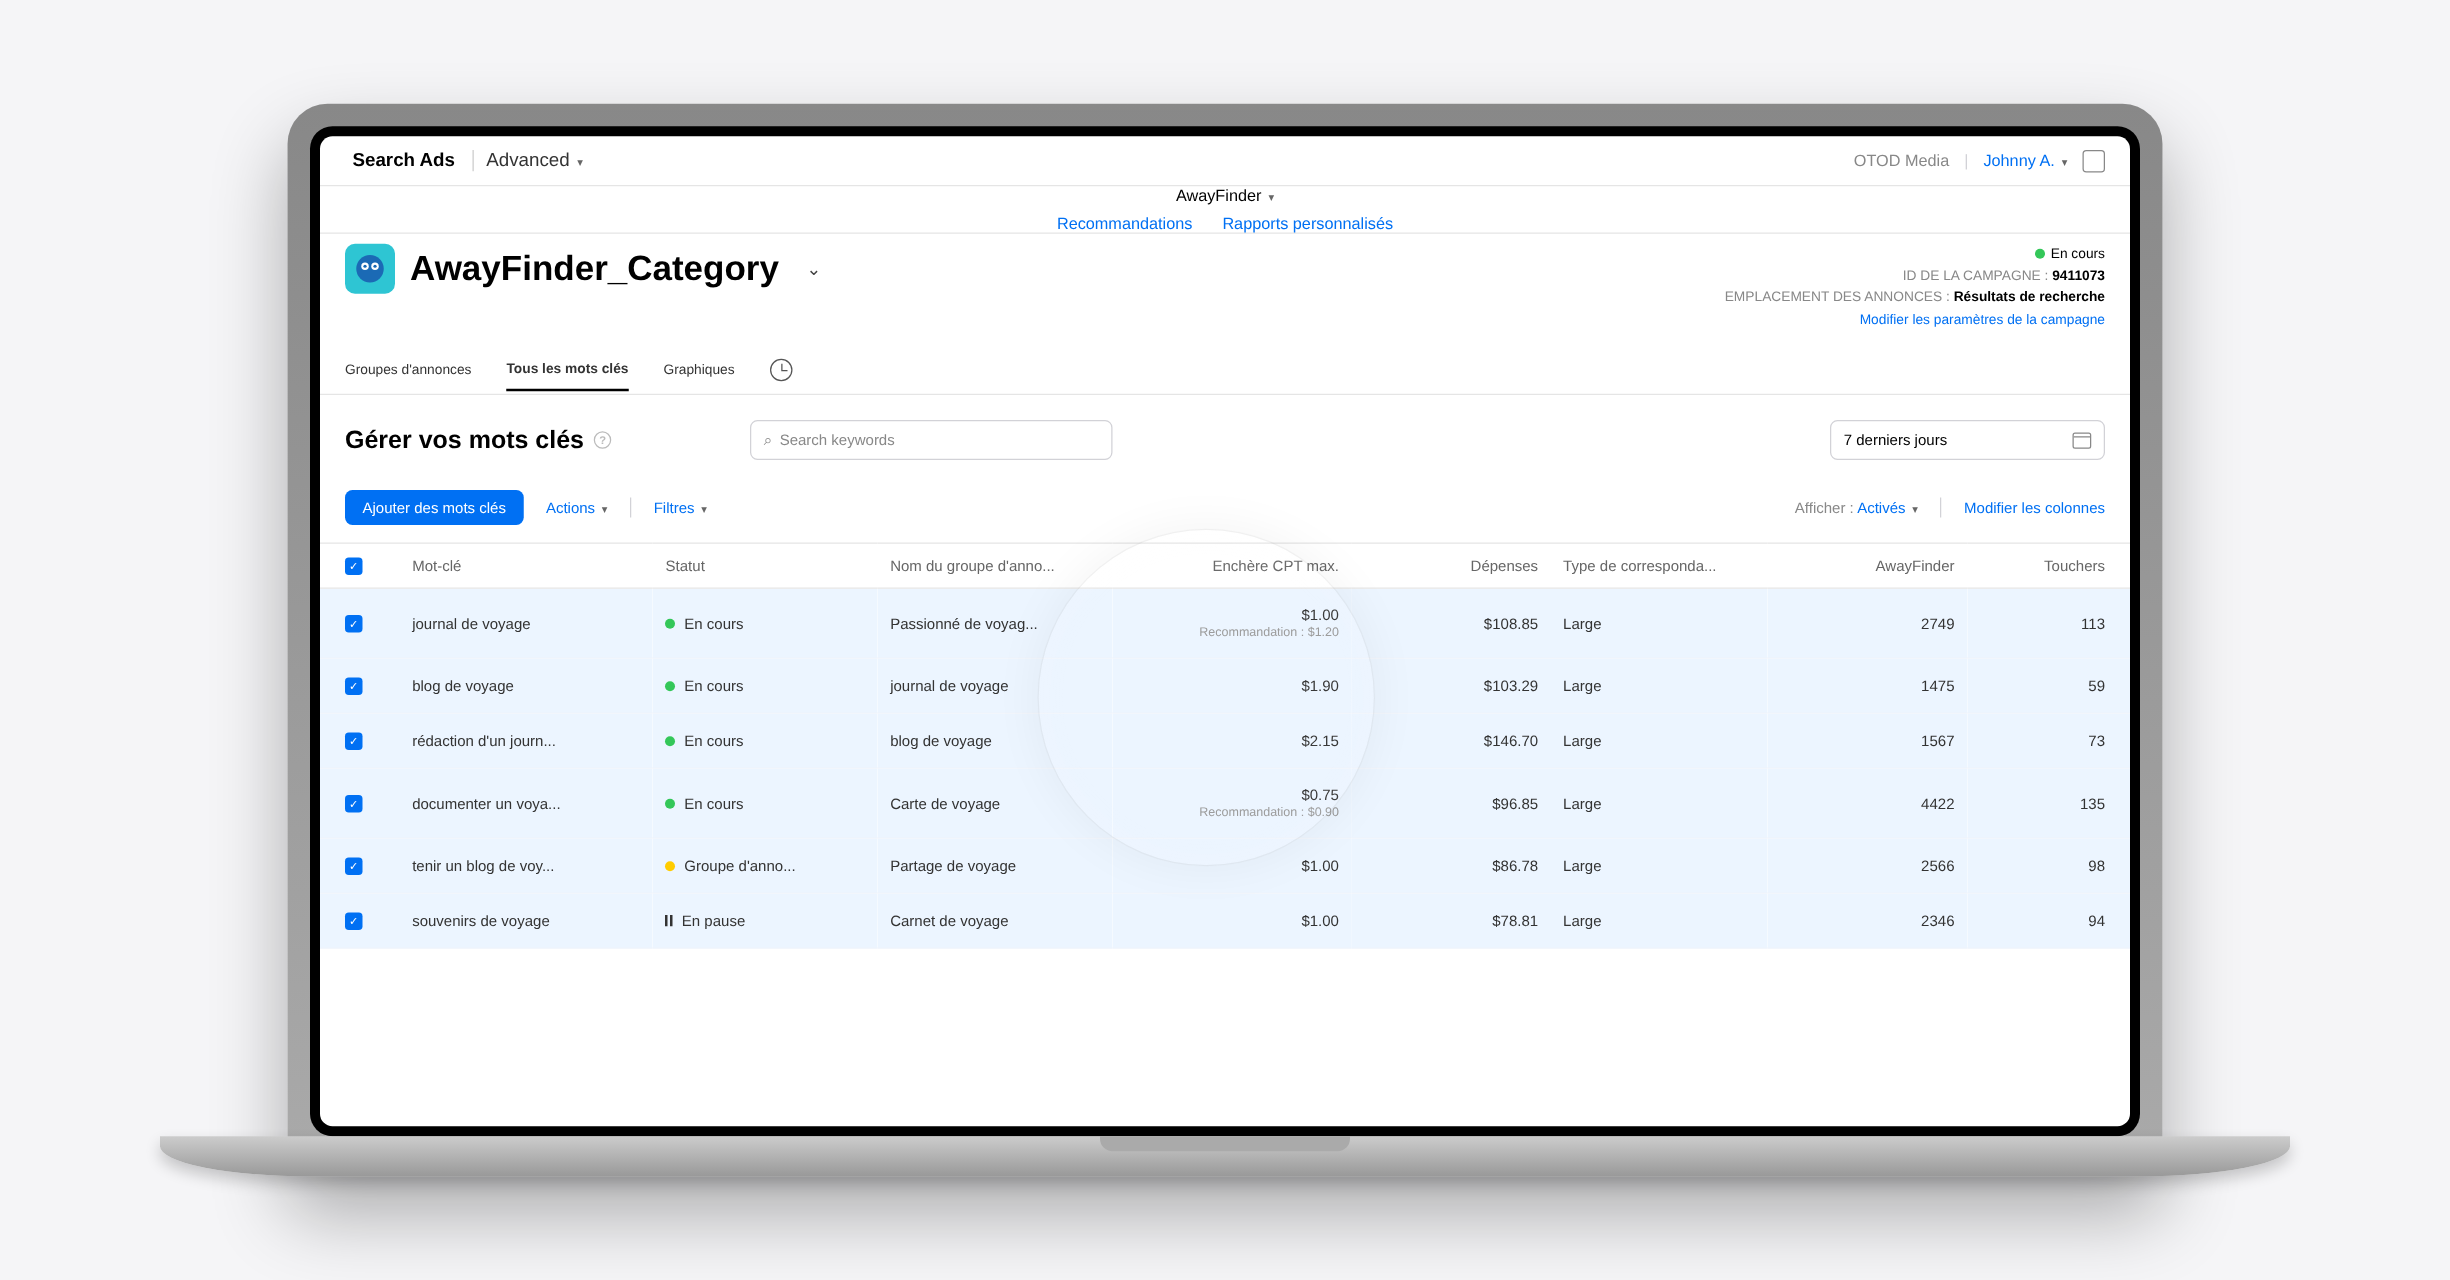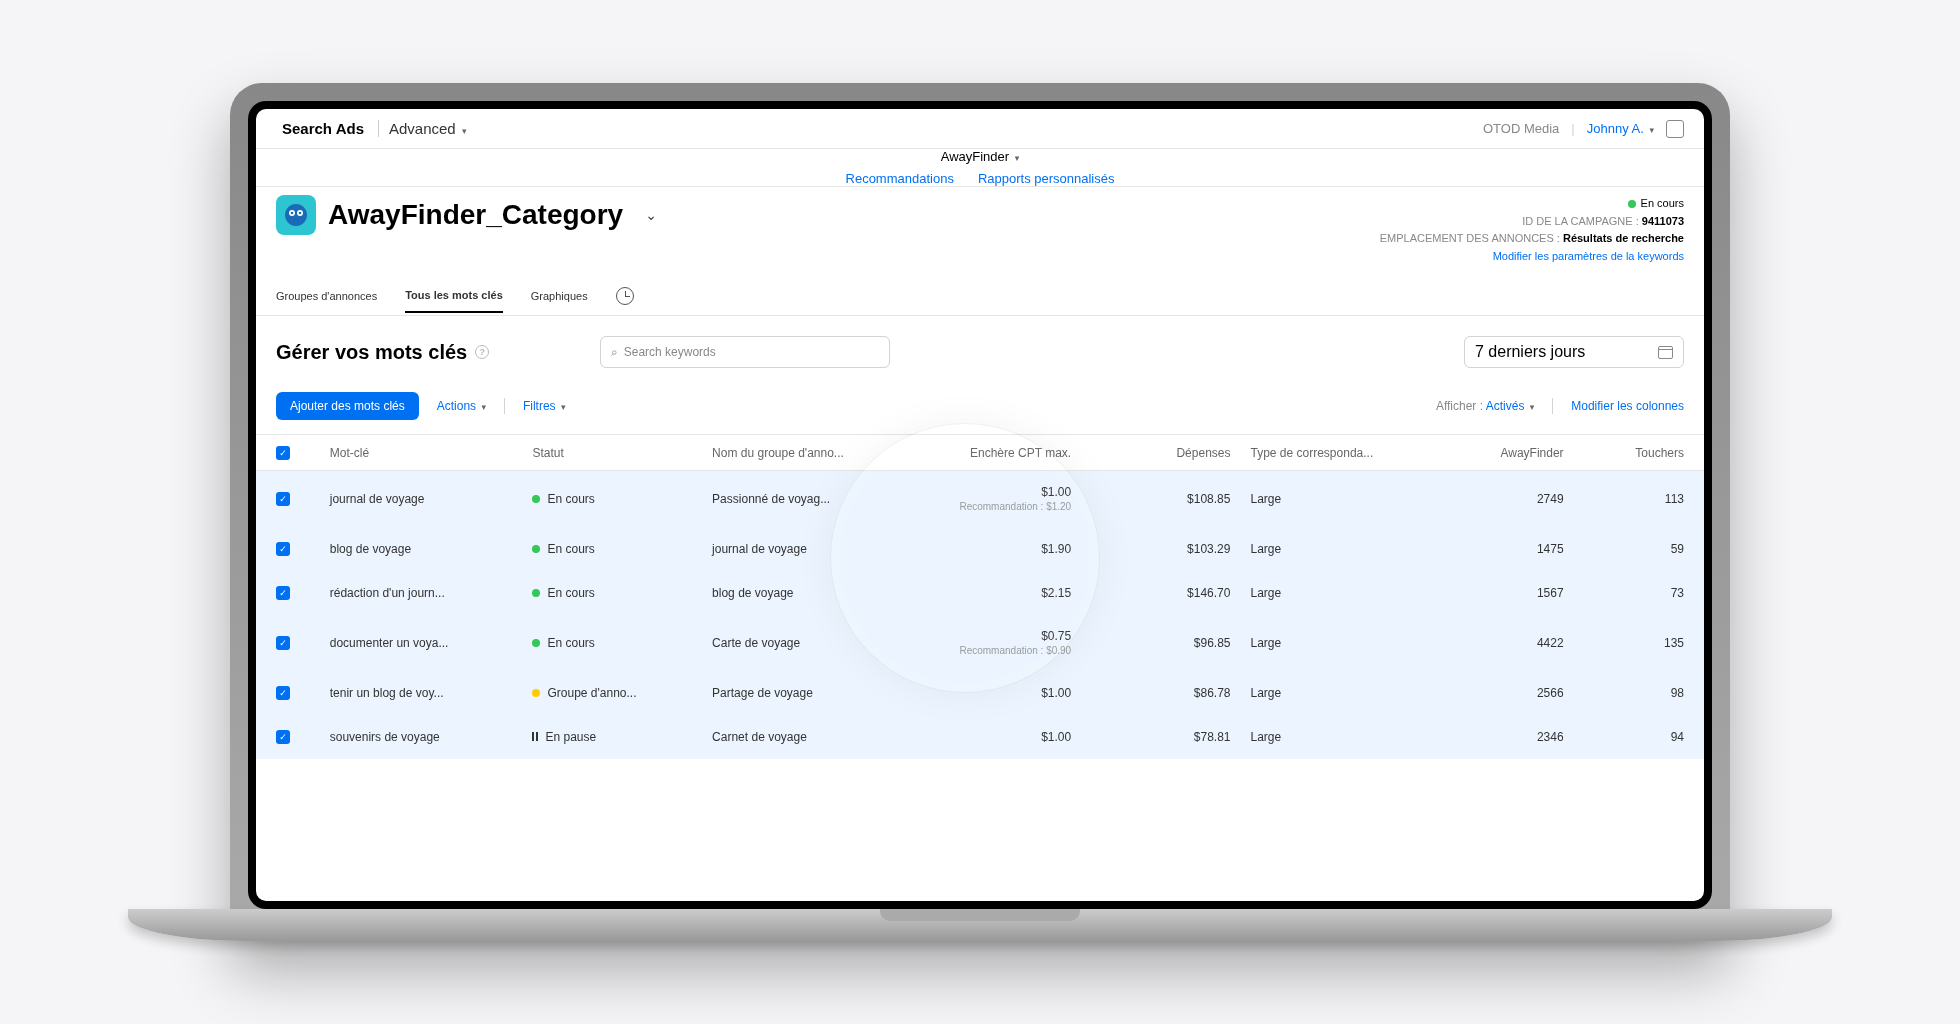--- a/index.html
+++ b/index.html
@@ -50,21 +50,21 @@
 .tabs-sub { display: flex; gap: 28px; padding: 14px 20px 0; border-bottom: 1px solid #e5e5e5; font-size: 13px; }
 .tab-sub { padding-bottom: 10px; cursor: pointer; color: #555; }
 .tab-sub.active { border-bottom: 2px solid #000; color: #000; }
 
 
 .manage-row { display: flex; align-items: center; padding: 20px 20px 10px; gap: 4px; }
 .manage-title { font-size: 20px; font-weight: 700; display: flex; align-items: center; gap: 8px; flex: 0 0 320px; }
 .help-icon { width: 14px; height: 14px; border: 1px solid #bbb; border-radius: 50%; font-size: 9px; color: #bbb; display: inline-flex; align-items: center; justify-content: center; }
 .search-box { flex: 0 0 290px; height: 32px; border: 1px solid #d2d2d7; border-radius: 6px; display: flex; align-items: center; padding: 0 10px; color: #888; font-size: 12px; gap: 6px; }
 .spacer { flex: 1; }
-.date-box { flex: 0 0 220px; height: 32px; border: 1px solid #d2d2d7; border-radius: 6px; display: flex; align-items: center; justify-content: space-between; padding: 0 10px; font-size: 16px; }
+.date-box { flex: 0 0 220px; height: 32px; border: 1px solid #d2d2d7; border-radius: 6px; display: flex; align-items: center; justify-content: space-between; padding: 0 10px; font-size: 12px; }
 .cal-icon { width: 15px; height: 13px; border: 1px solid #888; border-radius: 2px; position: relative; }
 .cal-icon::before { content: ""; position: absolute; top: 2px; left: 0; right: 0; height: 1px; background: #888; }
 
 
 .action-row { display: flex; align-items: center; padding: 14px 20px 14px; gap: 18px; font-size: 12px; }
 .btn-primary { background: #0070f3; color: #fff; border: none; border-radius: 6px; padding: 7px 14px; font-size: 12px; cursor: pointer; }
 .btn-link { color: #0070f3; cursor: pointer; }
 .pipe { width: 1px; height: 16px; background: #d2d2d7; }
 
 
@@ -145,21 +145,21 @@
           </div>
           <div class="title">
             <span>AwayFinder_Category</span>
             <span class="chev-big">⌄</span>
           </div>
         </div>
         <div class="meta">
           <div><span class="status-dot"></span><span>En cours</span></div>
           <div><span class="meta-label">ID DE LA CAMPAGNE :</span> <b>9411073</b></div>
           <div><span class="meta-label">EMPLACEMENT DES ANNONCES :</span> <b>Résultats de recherche</b></div>
-          <div><span class="link">Modifier les paramètres de la keywords</span></div>
+          <div><span class="link">Modifier les paramètres de la campagne</span></div>
         </div>
       </div>
 
       <div class="tabs-main">
         <div class="tab-main">Groupes d'annonces</div>
         <div class="tab-main active">Tous les mots clés</div>
         <div class="tab-main">Graphiques</div>
         <div class="history-icon"></div>
       </div>
 

